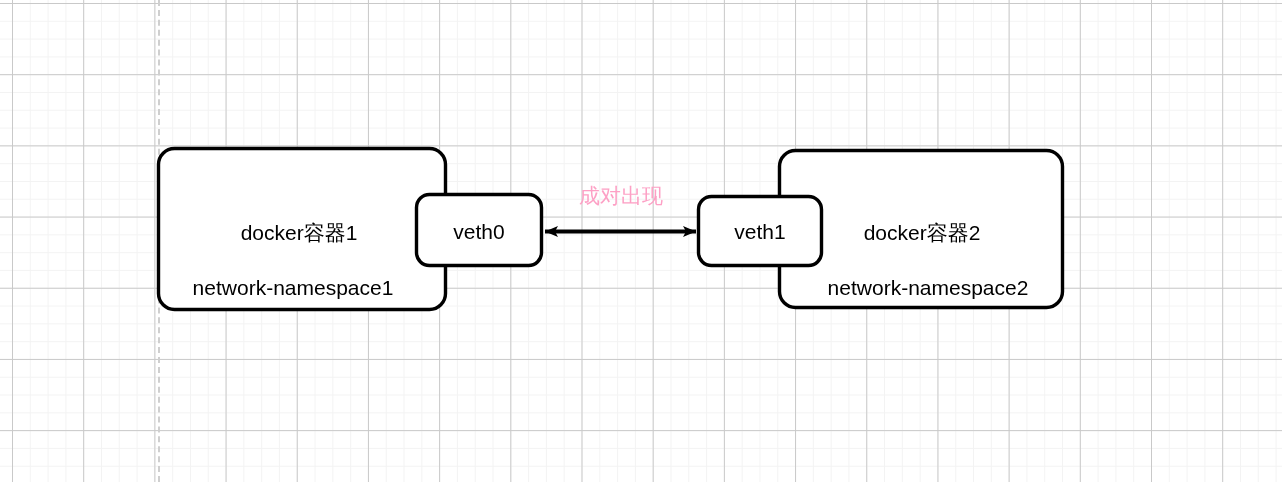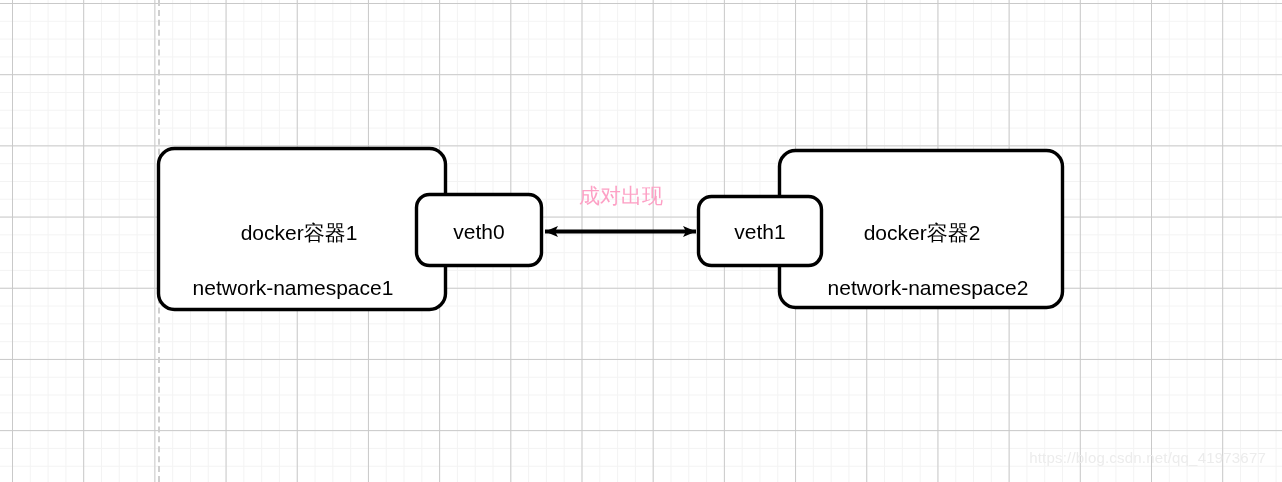--- a/index.html
+++ b/index.html
@@ -108,15 +108,14 @@
 
     <text class="shape-label ns-title" x="922" y="240" text-anchor="middle">docker容器2</text>
     <text class="shape-label ns-sub" x="928" y="295" text-anchor="middle">network-namespace2</text>
 
     <text class="shape-label veth-label" x="479" y="239" text-anchor="middle">veth0</text>
     <text class="shape-label veth-label" x="760" y="239" text-anchor="middle">veth1</text>
 
     <text class="pair-label" x="621" y="203" text-anchor="middle" fill="#fda0c5">成对出现</text>
   </svg>
 
-  <div class="watermark">https://blog.csdn.net/qq_41973677</div>
 
 </div>
 
 </body></html>

